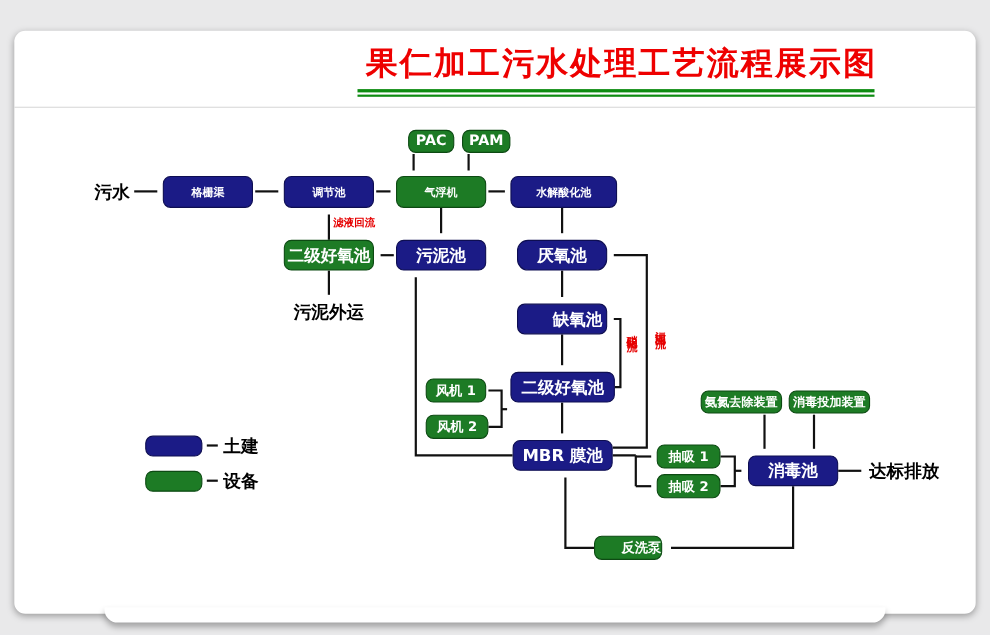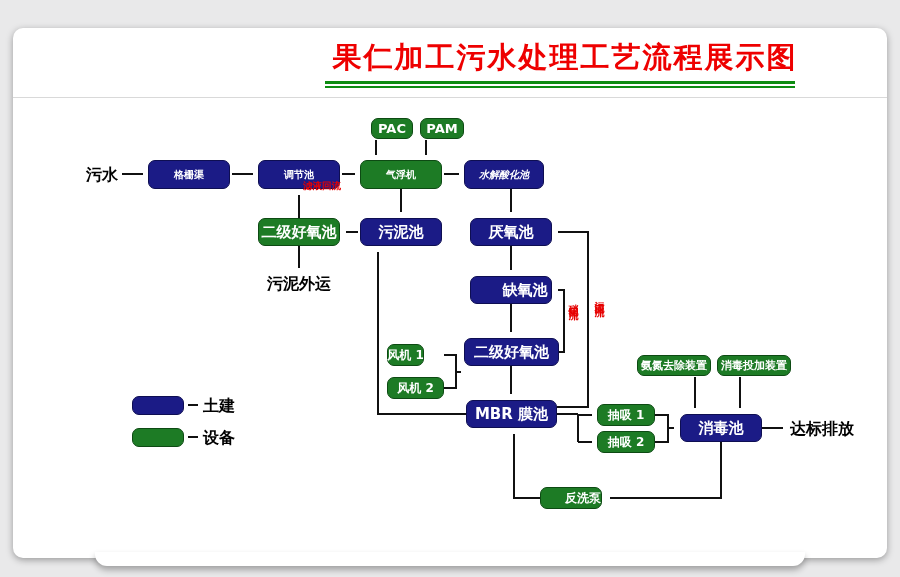--- a/index.html
+++ b/index.html
@@ -86,42 +86,42 @@
     <path d="M557,407 H588 V232 H558" marker-end="url(#ah)"></path>
   </svg>
 
   <div class="node green sz-chip" style="left:355px;top:118px;width:42px;">PAC</div>
   <div class="node green sz-chip" style="left:404px;top:118px;width:44px;">PAM</div>
 
   <div class="plain-label" style="left:86px;top:165px;">污水</div>
   <div class="node blue sz-main" style="left:148px;top:160px;width:82px;">格栅渠</div>
   <div class="node blue sz-main" style="left:258px;top:160px;width:82px;">调节池</div>
   <div class="node green sz-main" style="left:360px;top:160px;width:82px;">气浮机</div>
-  <div class="node blue sz-main" style="left:464px;top:160px;width:80px;font-style:italic;">水解酸化池</div>
+  <div class="node blue sz-main" style="left:464px;top:160px;width:97px;">水解酸化池</div>
 
   <div class="node green sz-mid" style="left:258px;top:218px;width:82px;">二级好氧池</div>
   <div class="node blue sz-mid" style="left:360px;top:218px;width:82px;">污泥池</div>
-  <div class="node blue sz-mid" style="left:470px;top:218px;width:82px;">厌氧池</div>
+  <div class="node blue sz-mid" style="left:470px;top:218px;width:82px;border-radius:10px;">厌氧池</div>
   <div class="plain-label" style="left:267px;top:274px;">污泥外运</div>
 
   <div class="node blue sz-mid" style="left:470px;top:276px;width:82px;padding-left:28px;">缺氧池</div>
   <div class="node blue sz-mid" style="left:464px;top:338px;width:95px;">二级好氧池</div>
-  <div class="node green sz-small" style="left:387px;top:344px;width:37px;">风机 1</div>
+  <div class="node green sz-small" style="left:387px;top:344px;width:55px;">风机 1</div>
   <div class="node green sz-small" style="left:387px;top:377px;width:57px;">风机 2</div>
   <div class="node blue sz-mid" style="left:466px;top:400px;width:91px;">MBR 膜池</div>
 
   <div class="node green sz-small" style="left:597px;top:404px;width:58px;">抽吸 1</div>
   <div class="node green sz-small" style="left:597px;top:431px;width:58px;">抽吸 2</div>
   <div class="node green sz-tiny" style="left:637px;top:355px;width:74px;">氨氮去除装置</div>
   <div class="node green sz-tiny" style="left:717px;top:355px;width:74px;">消毒投加装置</div>
   <div class="node blue sz-mid" style="left:680px;top:414px;width:82px;">消毒池</div>
   <div class="plain-label" style="left:790px;top:419px;">达标排放</div>
   <div class="node green sz-small" style="left:540px;top:487px;width:62px;padding-left:24px;">反洗泵</div>
 
-  <div class="annot annot-h" style="left:303px;top:180px;">滤液回流</div>
+  <div class="annot annot-h" style="left:303px;top:196px;">滤液回流</div>
   <div class="annot annot-v" style="left:566px;top:296px;">硝化回流</div>
   <div class="annot annot-v" style="left:592px;top:293px;">污泥回流</div>
 
   <div class="legend-swatch blue" style="left:132px;top:396px;"></div>
   <div class="legend-dash" style="left:188px;top:404px;"></div>
   <div class="legend-label" style="left:203px;top:396px;">土建</div>
   <div class="legend-swatch green" style="left:132px;top:428px;"></div>
   <div class="legend-dash" style="left:188px;top:436px;"></div>
   <div class="legend-label" style="left:203px;top:428px;">设备</div>
 

